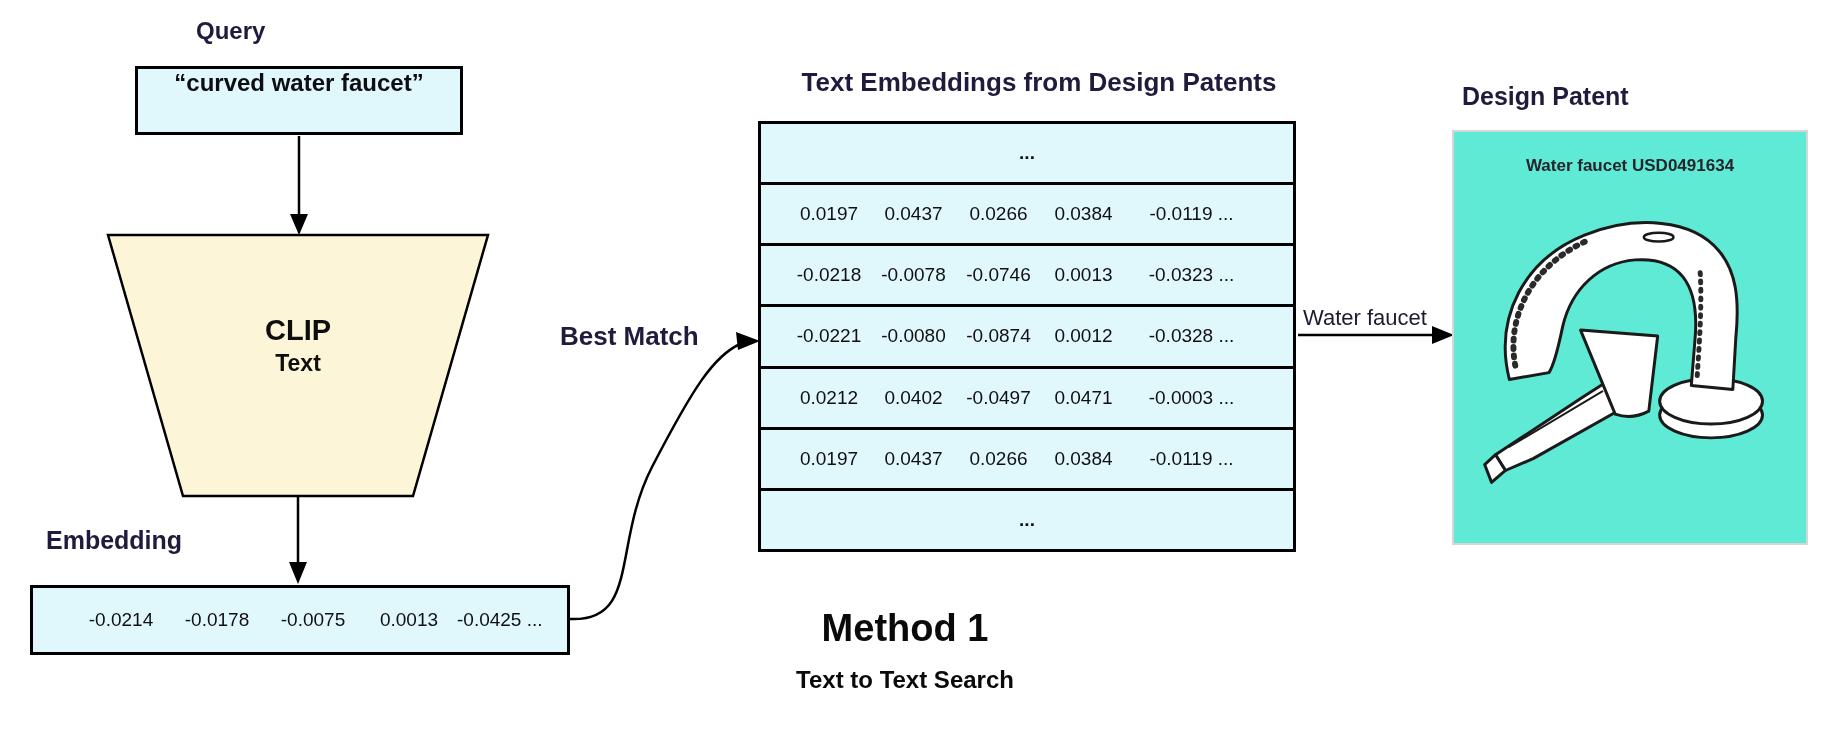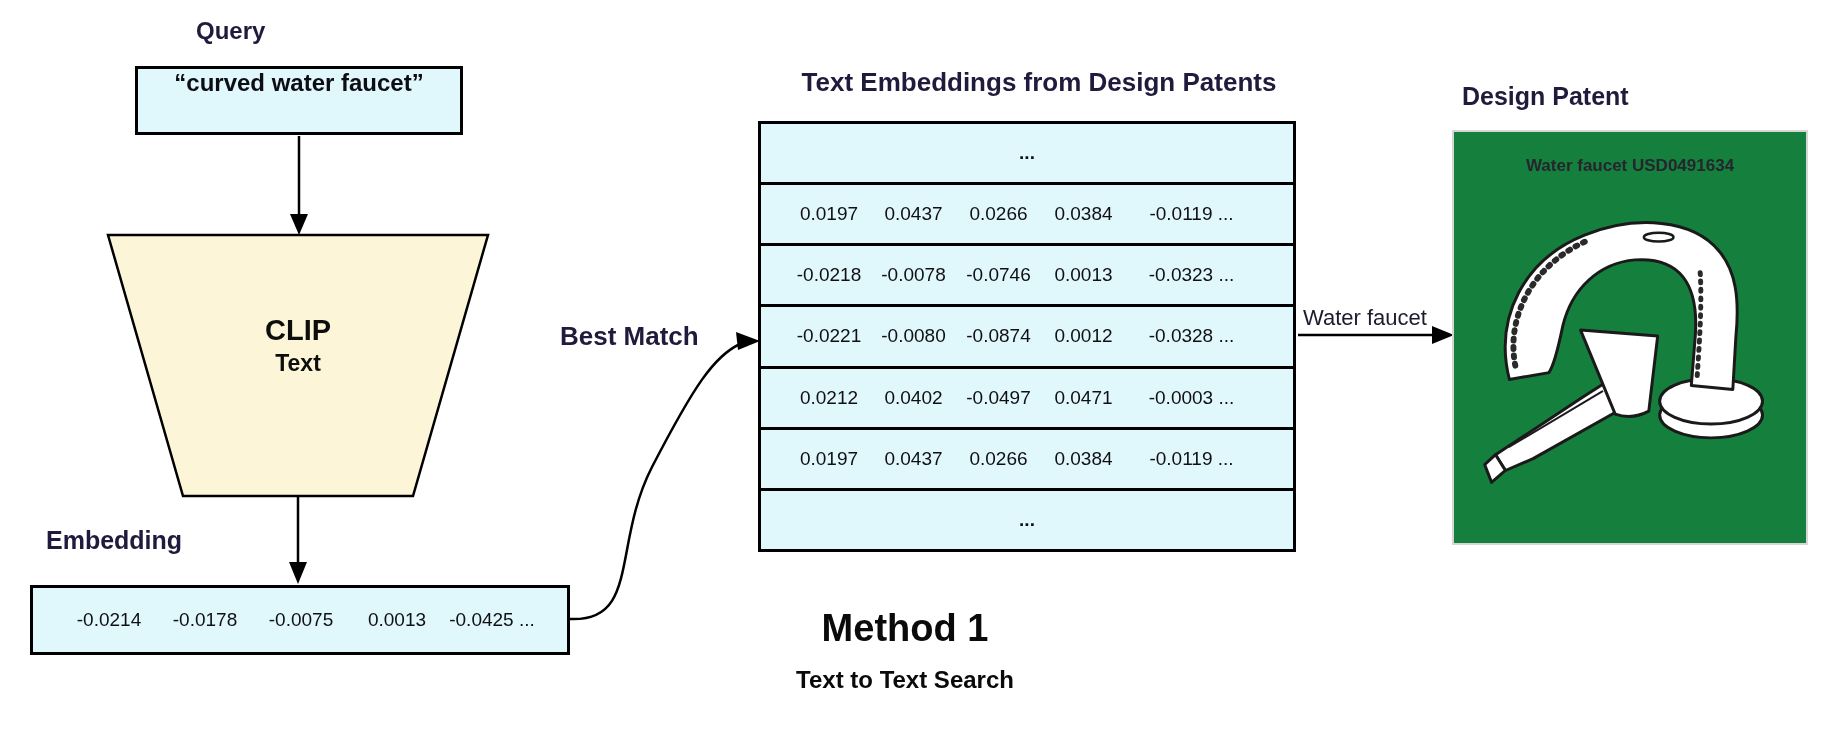--- a/index.html
+++ b/index.html
@@ -26,21 +26,21 @@
   #query-box .qtext{font-weight:bold;font-size:24px;color:#0d0d14;}
   
   #encoder-text{left:173px;top:312px;width:250px;text-align:center;color:#0d0d0d;}
   #encoder-text .t1{font-size:29px;font-weight:bold;line-height:36px;}
   #encoder-text .t2{font-size:23px;font-weight:bold;line-height:31px;}
   
   #embedding-label{left:46px;top:526px;font-size:25px;}
   #embedding-box{
     left:30px;top:585px;width:540px;height:70px;
     display:grid;grid-template-columns:96px 96px 96px 96px auto;align-items:center;
-    padding:0 28px;
+    padding:0 40px;
   }
   .num{font-size:19px;color:#101014;text-align:center;white-space:nowrap;}
   
   #best-match-label{left:560px;top:321px;font-size:26px;}
   
   #table-title{left:744px;top:67px;width:590px;text-align:center;font-size:26px;}
   #embeddings-table{
     left:758px;top:121px;width:538px;height:431px;
     display:flex;flex-direction:column;
   }
@@ -49,21 +49,21 @@
     align-items:center;padding:0 36px 0 26px;border-bottom:3px solid #000;
   }
   .trow:last-child{border-bottom:none;}
   .trow.ellipsis{display:flex;justify-content:center;padding:0;font-weight:bold;}
   .trow.ellipsis .num{font-weight:bold;}
   
   #match-label{left:1303px;top:305px;font-size:22px;color:#1C1B2E;}
   
   #patent-label{left:1462px;top:82px;font-size:25px;}
   #patent-box{
-    left:1452px;top:130px;width:356px;height:415px;background:#15803d;
+    left:1452px;top:130px;width:356px;height:415px;background:#5eead4;
     border:2px solid var(--patent-border);box-sizing:border-box;
   }
   #patent-caption{position:absolute;left:0;top:24px;width:100%;text-align:center;
     font-size:17px;font-weight:bold;color:#26252E;}
   #faucet-svg{position:absolute;left:0;top:0;width:100%;height:100%;}
   
   #method-block{left:740px;top:606px;width:330px;text-align:center;color:#0a0a0a;}
   #method-block .m1{font-size:38px;font-weight:bold;line-height:44px;}
   #method-block .m2{font-size:24px;font-weight:bold;line-height:30px;margin-top:15px;}
 </style>

